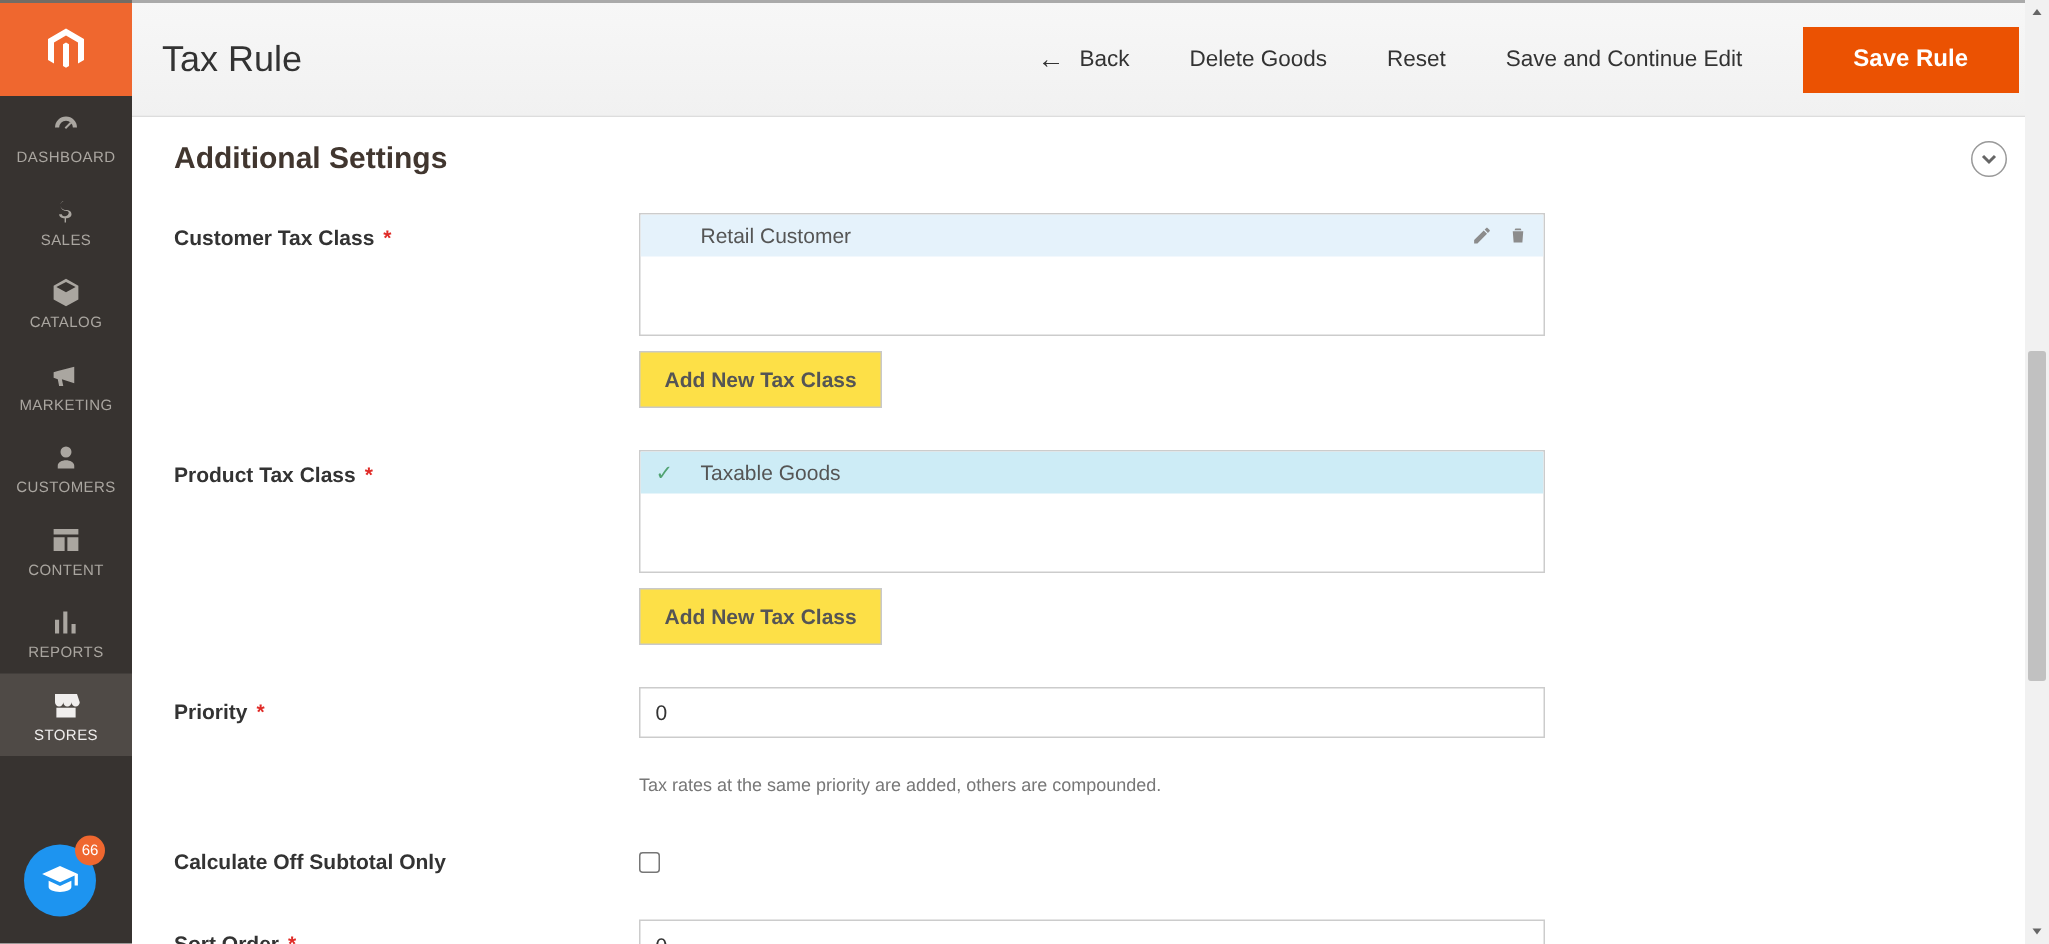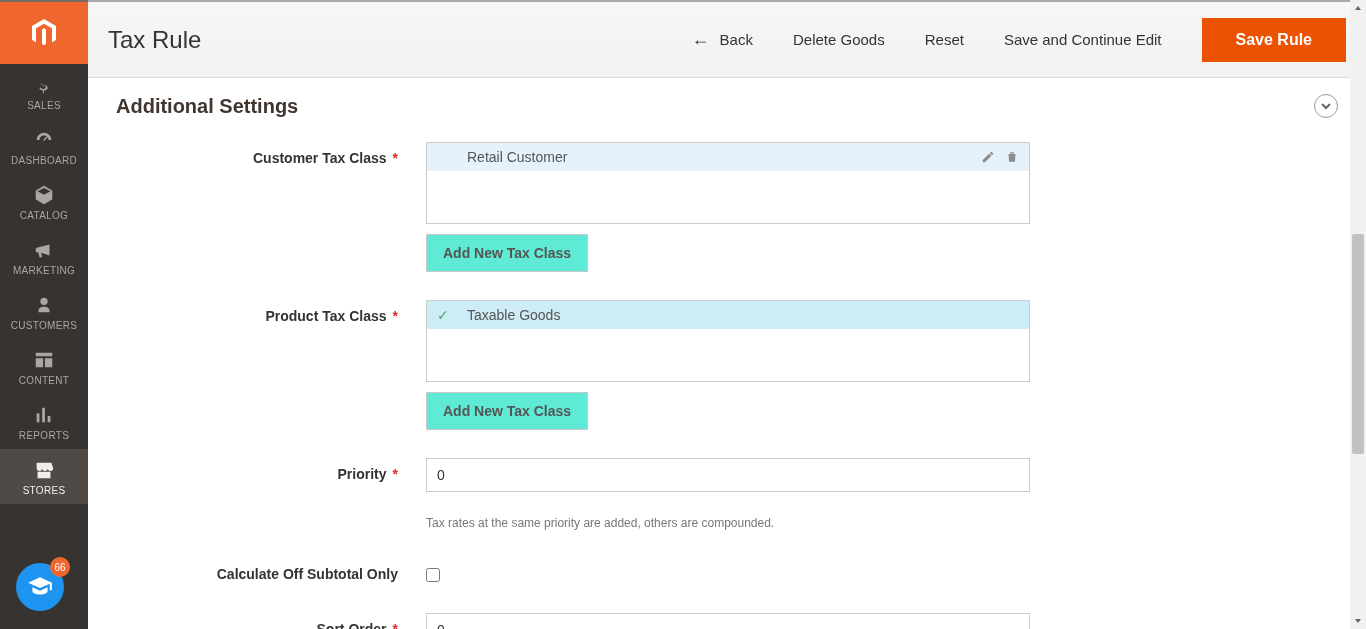--- a/index.html
+++ b/index.html
@@ -28,33 +28,33 @@
 .btn-primary { background: #eb5202; color: #fff; border: none; padding: 13px 34px; font-size: 16px; font-weight: 600; cursor: pointer; }
 
 .content { padding: 16px 28px 40px; overflow-y: auto; flex: 1; }
 .section-head { display: flex; align-items: center; margin-bottom: 24px; text-align: center; }
 .section-title { font-size: 20px; font-weight: 600; color: #41362f; }
 .section-toggle { margin-left: auto; width: 24px; height: 24px; border: 1px solid #999; border-radius: 12px; display: flex; align-items: center; justify-content: center; cursor: pointer; }
 .section-toggle svg { width: 12px; height: 12px; stroke: #666; fill: none; stroke-width: 2; }
 
 .field-row { display: flex; align-items: flex-start; margin-bottom: 28px; }
 .field-row.tight { margin-bottom: 8px; }
-.field-label { width: 310px; text-align: right; padding-right: 28px; padding-top: 8px; font-size: 14px; color: #333; font-weight: 600; }
+.field-label { width: 310px; padding-right: 28px; padding-top: 8px; font-size: 14px; color: #333; font-weight: 600; }
 .req { color: #e02b27; margin-left: 6px; }
 .field-control { width: 604px; }
 
 .multiselect { border: 1px solid #ccc; background: #fff; height: 82px; overflow-y: auto; margin-bottom: 10px; }
 .ms-option { padding: 6px 10px; display: flex; align-items: center; font-size: 14px; color: #555; position: relative; gap: 12px; }
 .ms-option.selected-light { background: #e5f2fb; }
 .ms-option.selected-strong { background: #cdecf6; }
 .ms-option .check { width: 14px; margin-right: 4px; color: #51a372; }
 .ms-option .opt-actions { margin-left: auto; display: flex; gap: 10px; }
 .ms-option .opt-actions svg { width: 14px; height: 14px; fill: #8c8c8c; cursor: pointer; }
 
-.btn-secondary { background: #5eead4; border: 1px solid #c9c9c9; color: #555; padding: 10px 16px; font-size: 14px; font-weight: 600; cursor: pointer; }
+.btn-secondary { background: #fde047; border: 1px solid #c9c9c9; color: #555; padding: 10px 16px; font-size: 14px; font-weight: 600; cursor: pointer; }
 
 .text-input { width: 100%; border: 1px solid #ccc; padding: 8px 10px; font-size: 14px; color: #333; }
 .hint { font-size: 12px; color: #777; margin-top: 24px; }
 .checkbox { width: 14px; height: 14px; margin-top: 10px; }
 
 .right-scroll { position: absolute; right: 0; top: 0; width: 16px; height: 100%; background: #f1f1f1; display: flex; flex-direction: column; align-items: center; }
 .right-scroll .arrow-btn { height: 16px; display: flex; align-items: center; justify-content: center; width: 100%; }
 .right-scroll .arrow-btn svg { width: 8px; height: 8px; fill: #666; }
 .right-scroll .track { flex: 1; width: 100%; position: relative; }
 .right-scroll .thumb { position: absolute; left: 2px; right: 2px; top: 218px; height: 220px; background: #c1c1c1; border-radius: 2px; }
@@ -65,32 +65,32 @@
 <div class="layout">
   <div class="sidebar">
     <div class="logo">
       <svg viewBox="0 0 32 32">
           <path d="M16 2 L28 9 L28 23 L24 25.3 L24 11.3 L16 6.7 L8 11.3 L8 25.3 L4 23 L4 9 Z M14 12.5 L14 27 L16 28.2 L18 27 L18 12.5 L16 11.3 Z"></path>
         </svg>
     </div>
     <div class="nav-item">
       <span class="nav-icon">
           <svg viewBox="0 0 24 24">
+            <path d="M12 4a8 8 0 0 0-8 8h3a5 5 0 0 1 10 0h3a8 8 0 0 0-8-8zm-1 8l4-4 1 1-4 4z"></path>
+          </svg>
+        </span>
+      <span class="nav-label">Dashboard</span>
+    </div>
+    <div class="nav-item">
+      <span class="nav-icon">
+          <svg viewBox="0 0 24 24">
             <path d="M12 2v3c-2 0-4 1.5-4 3.5S10 12 12 12s4 1 4 3-2 3-4 3v3h-1v-3c-2 0-4-1-4-3h2c0 1 1 1.5 2.5 1.5S14 15 14 14s-1-1.5-2.5-1.5S8 11 8 8.5 10 5 12 5V2z"></path>
           </svg>
         </span>
       <span class="nav-label">Sales</span>
-    </div>
-    <div class="nav-item">
-      <span class="nav-icon">
-          <svg viewBox="0 0 24 24">
-            <path d="M12 4a8 8 0 0 0-8 8h3a5 5 0 0 1 10 0h3a8 8 0 0 0-8-8zm-1 8l4-4 1 1-4 4z"></path>
-          </svg>
-        </span>
-      <span class="nav-label">Dashboard</span>
     </div>
     <div class="nav-item">
       <span class="nav-icon">
           <svg viewBox="0 0 24 24">
             <path d="M12 2l9 5v10l-9 5-9-5V7l9-5zm0 2.3L5 8l7 3.8L19 8l-7-3.7z"></path>
           </svg>
         </span>
       <span class="nav-label">Catalog</span>
     </div>
     <div class="nav-item">

